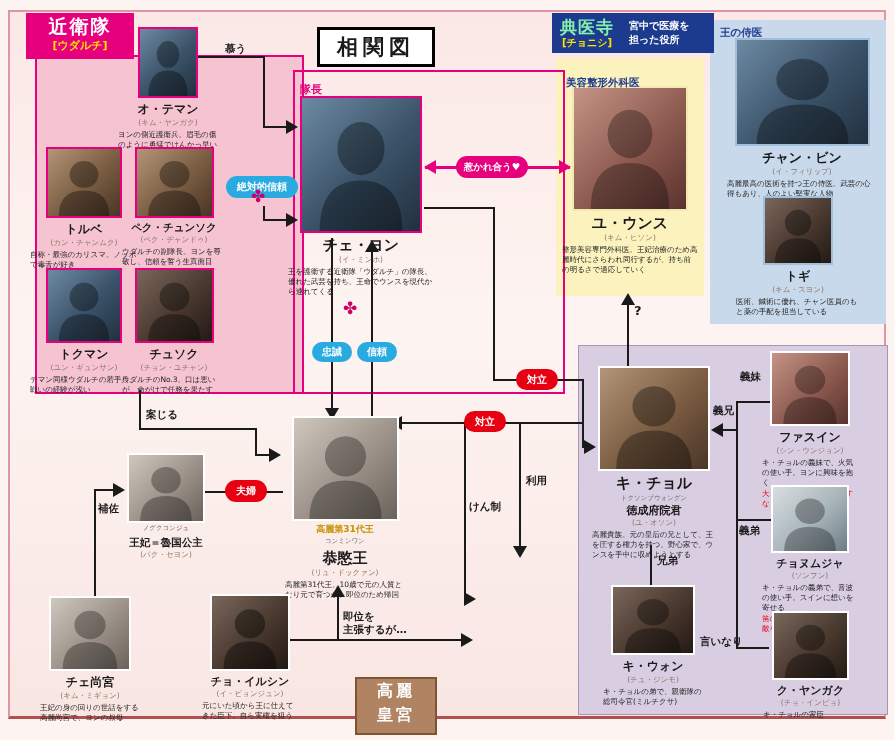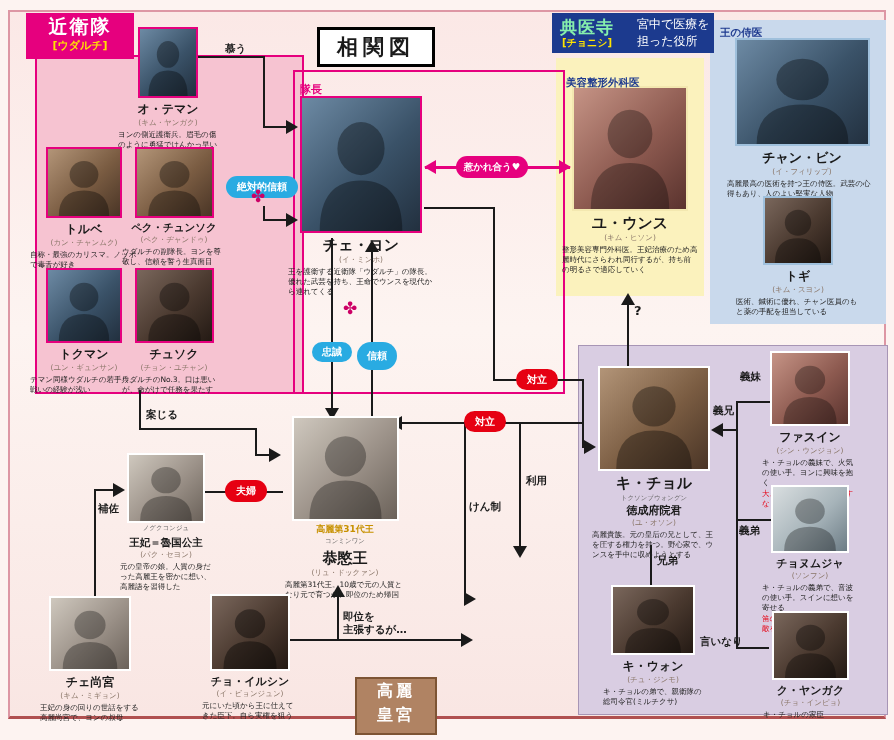--- a/index.html
+++ b/index.html
@@ -45,21 +45,21 @@
   #g-konoe-badge{left:26px;top:13px;width:108px;height:46px;background:#e6007e;text-align:center;}
   #g-konoe-badge .l1{color:#fff;font-size:19px;font-weight:bold;letter-spacing:2px;line-height:26px;}
   #g-konoe-badge .l2{color:#ffe300;font-size:11px;font-weight:bold;line-height:14px;}
   #title-box{position:absolute;left:317px;top:27px;width:112px;height:34px;z-index:7;background:#fff;
              border:3px solid #000;display:flex;align-items:center;justify-content:center;
              font-size:21px;font-weight:bold;letter-spacing:5px;}
   #g-cheoni-badge{left:552px;top:13px;width:162px;height:40px;background:#1c3a8e;display:flex;align-items:center;z-index:7;}
   #g-cheoni-badge .lblk{margin-left:8px;text-align:center;}
   #g-cheoni-badge .l1{color:#86efac;font-size:17px;font-weight:bold;line-height:19px;letter-spacing:1px;}
   #g-cheoni-badge .l2{color:#ffe300;font-size:10px;font-weight:bold;line-height:12px;}
-  #g-cheoni-badge .note{color:#fff;font-size:12px;margin-left:23px;white-space:pre-line;line-height:1.4;}
+  #g-cheoni-badge .note{color:#fff;font-size:10px;margin-left:15px;white-space:pre-line;line-height:1.4;font-weight:bold;}
   .boxlabel-s{position:absolute;z-index:7;color:#1e3a8f;font-weight:bold;font-size:10.5px;}
   #palace-badge{left:355px;top:677px;width:78px;height:54px;background:#b08363;border:2px solid #7d5434;
                 color:#fff;font-size:16px;font-weight:bold;text-align:center;white-space:pre-line;
                 line-height:1.5;z-index:7;letter-spacing:3px;}
   .taicho{position:absolute;z-index:7;color:#e6007e;font-weight:bold;font-size:11px;}
   .qmark{position:absolute;z-index:5;font-size:13px;font-weight:bold;}
 </style>
 </head>
 <body>
 
@@ -152,21 +152,21 @@
   <div class="ln" style="left:736px;top:519px;width:35px;height:2px;"></div>
   <div class="ln" style="left:736px;top:647px;width:33px;height:2px;"></div>
 
   <div class="ln" style="left:650px;top:545px;width:2px;height:40px;"></div>
 
   <div class="rlabel" style="left:225px;top:42px;">慕う</div>
   <div class="bdg bblue" style="left:226px;top:176px;width:72px;height:22px;">絶対的信頼</div>
   <div class="flower" style="left:251px;top:188px;">✤</div>
   <div class="bdg bpink" style="left:456px;top:156px;width:72px;height:22px;font-size:9.5px;">惹かれ合う♥</div>
   <div class="bdg bblue" style="left:312px;top:342px;width:40px;height:20px;">忠誠</div>
-  <div class="bdg bblue" style="left:357px;top:342px;width:40px;height:28px;">信頼</div>
+  <div class="bdg bblue" style="left:357px;top:342px;width:40px;height:20px;">信頼</div>
   <div class="flower" style="left:343px;top:300px;">✤</div>
   <div class="bdg bred" style="left:516px;top:369px;width:42px;height:21px;">対立</div>
   <div class="bdg bred" style="left:464px;top:411px;width:42px;height:21px;">対立</div>
   <div class="bdg bred" style="left:225px;top:480px;width:42px;height:22px;">夫婦</div>
   <div class="rlabel" style="left:526px;top:474px;">利用</div>
   <div class="rlabel" style="left:469px;top:500px;">けん制</div>
   <div class="rlabel" style="left:657px;top:554px;">兄弟</div>
   <div class="rlabel" style="left:740px;top:370px;">義妹</div>
   <div class="rlabel" style="left:713px;top:404px;">義兄</div>
   <div class="rlabel" style="left:739px;top:524px;">義弟</div>
@@ -399,21 +399,20 @@
         <svg viewBox="0 0 100 100" preserveAspectRatio="none">
           <g fill="rgba(0,0,0,0.3)">
             <circle cx="50" cy="38" r="20"></circle>
             <path d="M15 100 Q15 62 50 62 Q85 62 85 100 Z"></path>
           </g>
         </svg>
       </div>
     <div class="reading">ノグクコンジュ</div>
     <div class="cname" style="font-size:10.5px;">王妃＝魯国公主</div>
     <div class="actor">(パク・セヨン)</div>
-    <div class="desc">元の皇帝の娘。人質の身だった高麗王を密かに想い、高麗語を習得した</div>
   </div>
 
   <div class="card" style="left:40px;top:596px;width:100px;">
     <div class="photo tone-f" style="width:82px;height:75px;">
         <svg viewBox="0 0 100 100" preserveAspectRatio="none">
           <g fill="rgba(0,0,0,0.3)">
             <circle cx="50" cy="38" r="20"></circle>
             <path d="M15 100 Q15 62 50 62 Q85 62 85 100 Z"></path>
           </g>
         </svg>

